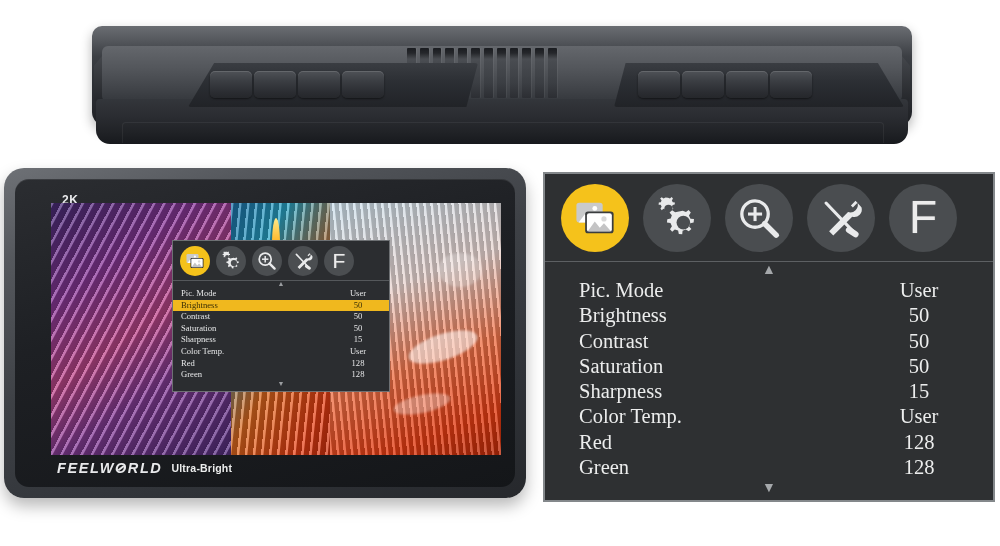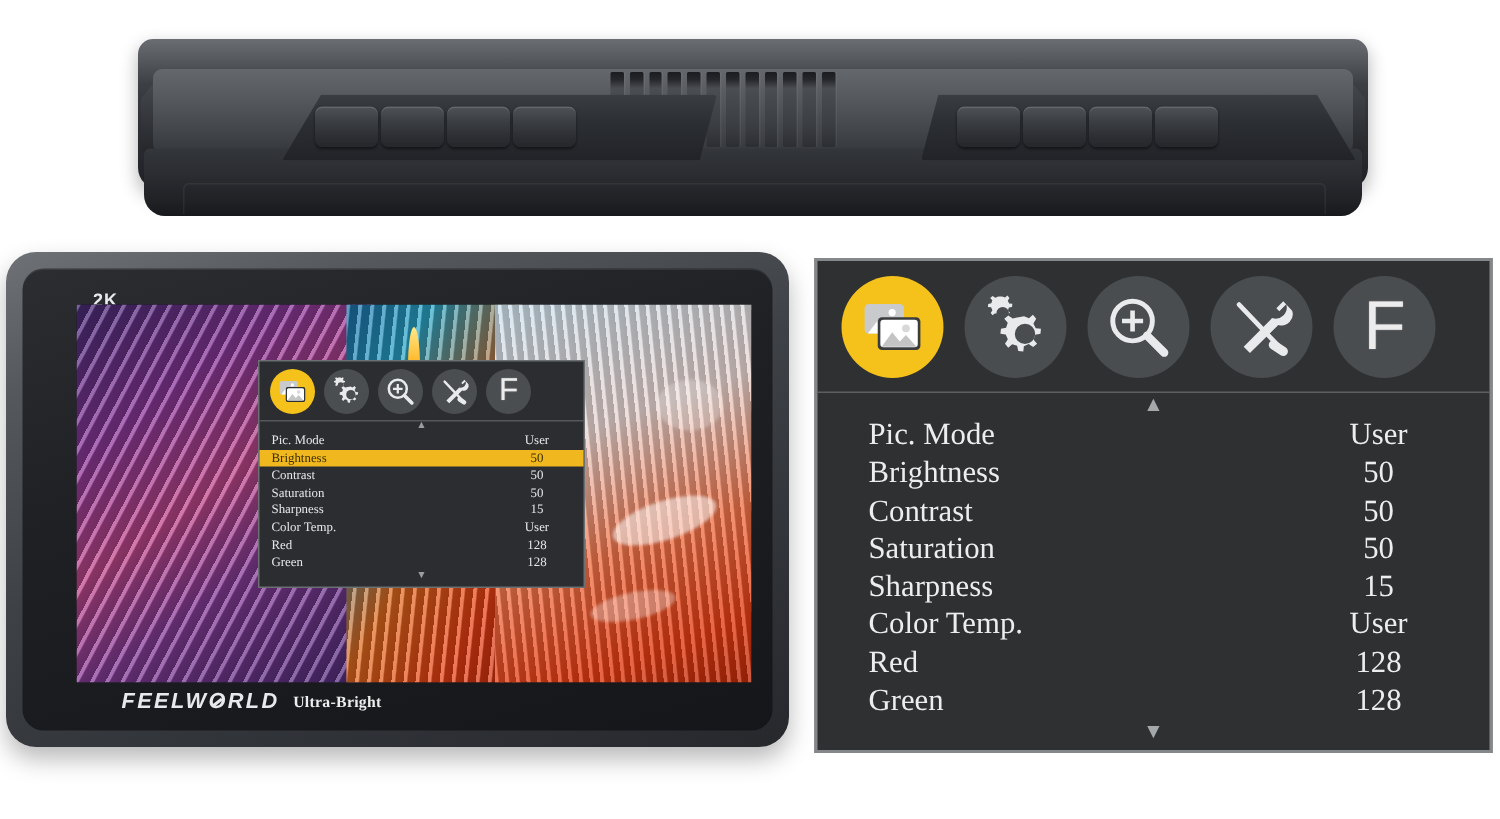--- a/index.html
+++ b/index.html
@@ -69,27 +69,27 @@
   .mon-bezel{position:absolute;left:11px;top:11px;width:500px;height:308px;
     background:linear-gradient(165deg,#2b2d31 0%,#1e2024 40%,#141619 100%);
     border-radius:14px;box-shadow:inset 0 1px 0 rgba(255,255,255,.08);}
   .mon-screen{position:absolute;left:36px;top:24px;width:450px;height:252px;
     overflow:hidden;background:#1b1d21;}
 
   .badge-4k{position:absolute;left:47px;top:14px;color:#e9eaec;font-size:12px;
     font-weight:bold;letter-spacing:.6px;}
 
   .mon-footer{position:absolute;left:11px;top:281px;width:500px;height:38px;
-    display:flex;align-items:center;padding-left:42px;gap:9px;margin-left:24px;}
+    display:flex;align-items:center;padding-left:42px;gap:9px;}
   .brand{color:#e8e9eb;font-size:14.5px;font-weight:bold;font-style:italic;
     letter-spacing:1.6px;}
   .brand .o{display:inline-block;position:relative;}
   .brand .o::after{content:"";position:absolute;left:50%;top:50%;
     width:7px;height:1.6px;background:#e8e9eb;transform:translate(-50%,-50%) rotate(-38deg);}
-  .sub-brand{color:#eceded;font-size:10.5px;font-weight:bold;letter-spacing:.2px;font-family:Liberation Serif, serif;}
+  .sub-brand{color:#eceded;font-size:10.5px;font-weight:bold;letter-spacing:.2px;}
 
   
   .wall{position:absolute;inset:0;background:#12141a;}
   .wall-l{position:absolute;left:0;top:0;width:44%;height:100%;
     background:
       repeating-linear-gradient(118deg,
         rgba(255,255,255,.26) 0px,rgba(255,255,255,.26) 2px,
         rgba(0,0,0,.30) 3px,rgba(0,0,0,.34) 9px),
       linear-gradient(145deg,#4a2d7a 0%,#8e3a9e 26%,#c44a8e 48%,#8a3f9c 66%,#53307f 100%);}
   .wall-m{position:absolute;left:40%;top:0;width:26%;height:100%;

